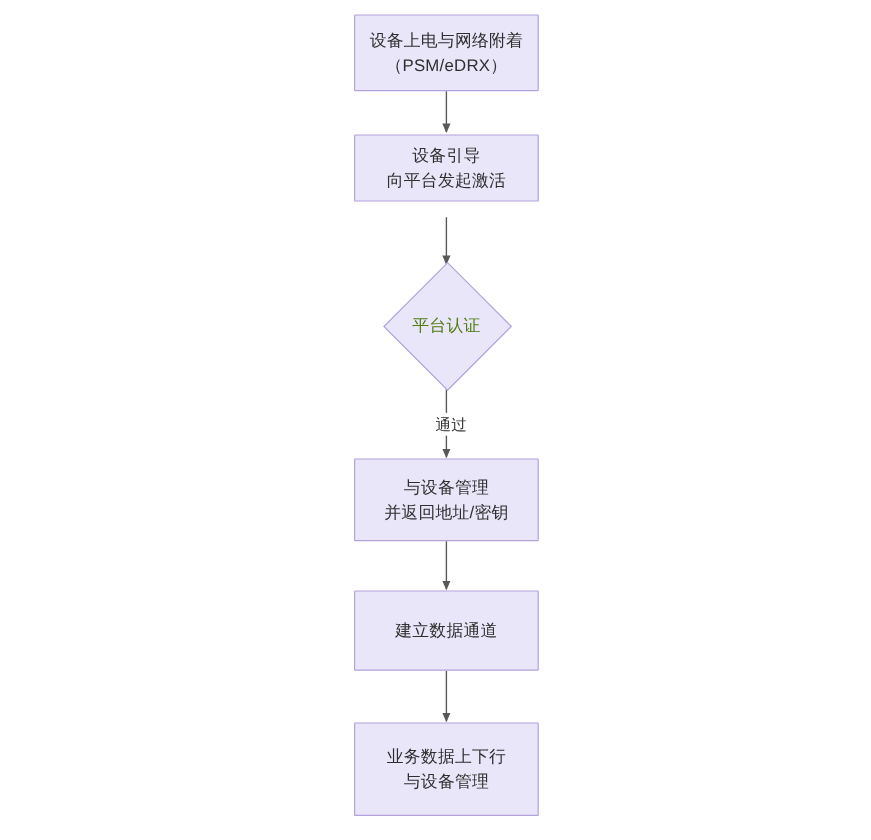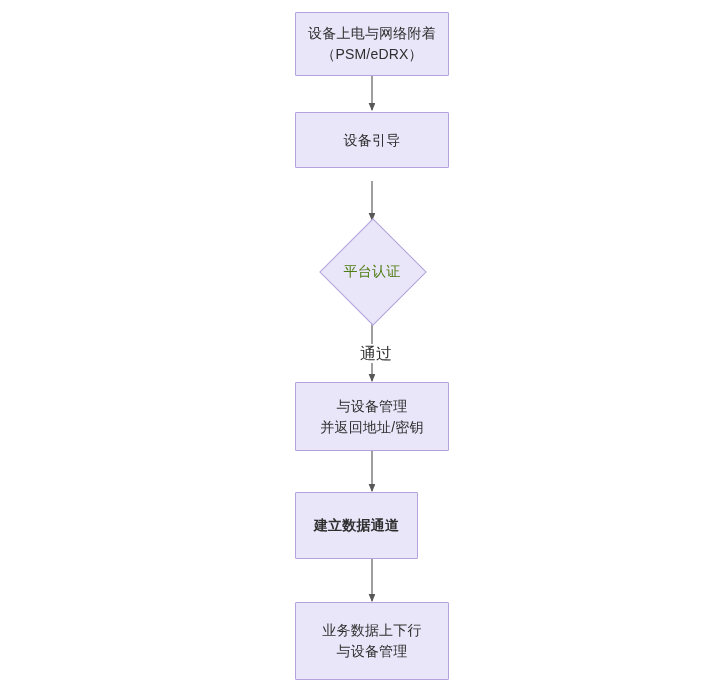--- a/index.html
+++ b/index.html
@@ -65,21 +65,21 @@
     z-index: 2;
     font-size: 14px;
     line-height: 21px;
     color: #4d7c0f;
     white-space: nowrap;
   }
   .edge-label {
     position: absolute;
     background: #ffffff;
     color: #2f2f2f;
-    font-size: 16px;
+    font-size: 13px;
     line-height: 17px;
     padding: 1px 3px;
     white-space: nowrap;
     text-align: center;
   }
 </style>
 </head>
 <body>
 
 <svg id="flow-canvas" viewBox="0 0 726 700" xmlns="http://www.w3.org/2000/svg">
@@ -97,34 +97,35 @@
   </g>
 </svg>
 
 <div class="node node-process" style="left:295px; top:12px; width:154px; height:64px;">
   <span class="line">设备上电与网络附着</span>
   <span class="line">（PSM/eDRX）</span>
 </div>
 
 <div class="node node-process" style="left:295px; top:112px; width:154px; height:56px;">
   <span class="line">设备引导</span>
+  <span class="line">向平台发起激活</span>
 </div>
 
 <div class="node node-decision" style="left:317px; top:220px; width:110px; height:102px;">
   <span class="diamond-shape"></span>
   <span class="diamond-label">平台认证</span>
 </div>
 
 <div class="edge-label" style="left:355px; top:344px; width:36px;">通过</div>
 
 <div class="node node-process" style="left:295px; top:382px; width:154px; height:69px;">
   <span class="line">与设备管理</span>
   <span class="line">并返回地址/密钥</span>
 </div>
 
-<div class="node node-process" style="left:295px; top:492px; width:123px; height:67px;font-weight:bold;">
+<div class="node node-process" style="left:295px; top:492px; width:154px; height:67px;">
   <span class="line">建立数据通道</span>
 </div>
 
 <div class="node node-process" style="left:295px; top:602px; width:154px; height:78px;">
   <span class="line">业务数据上下行</span>
   <span class="line">与设备管理</span>
 </div>
 
 </body></html>

